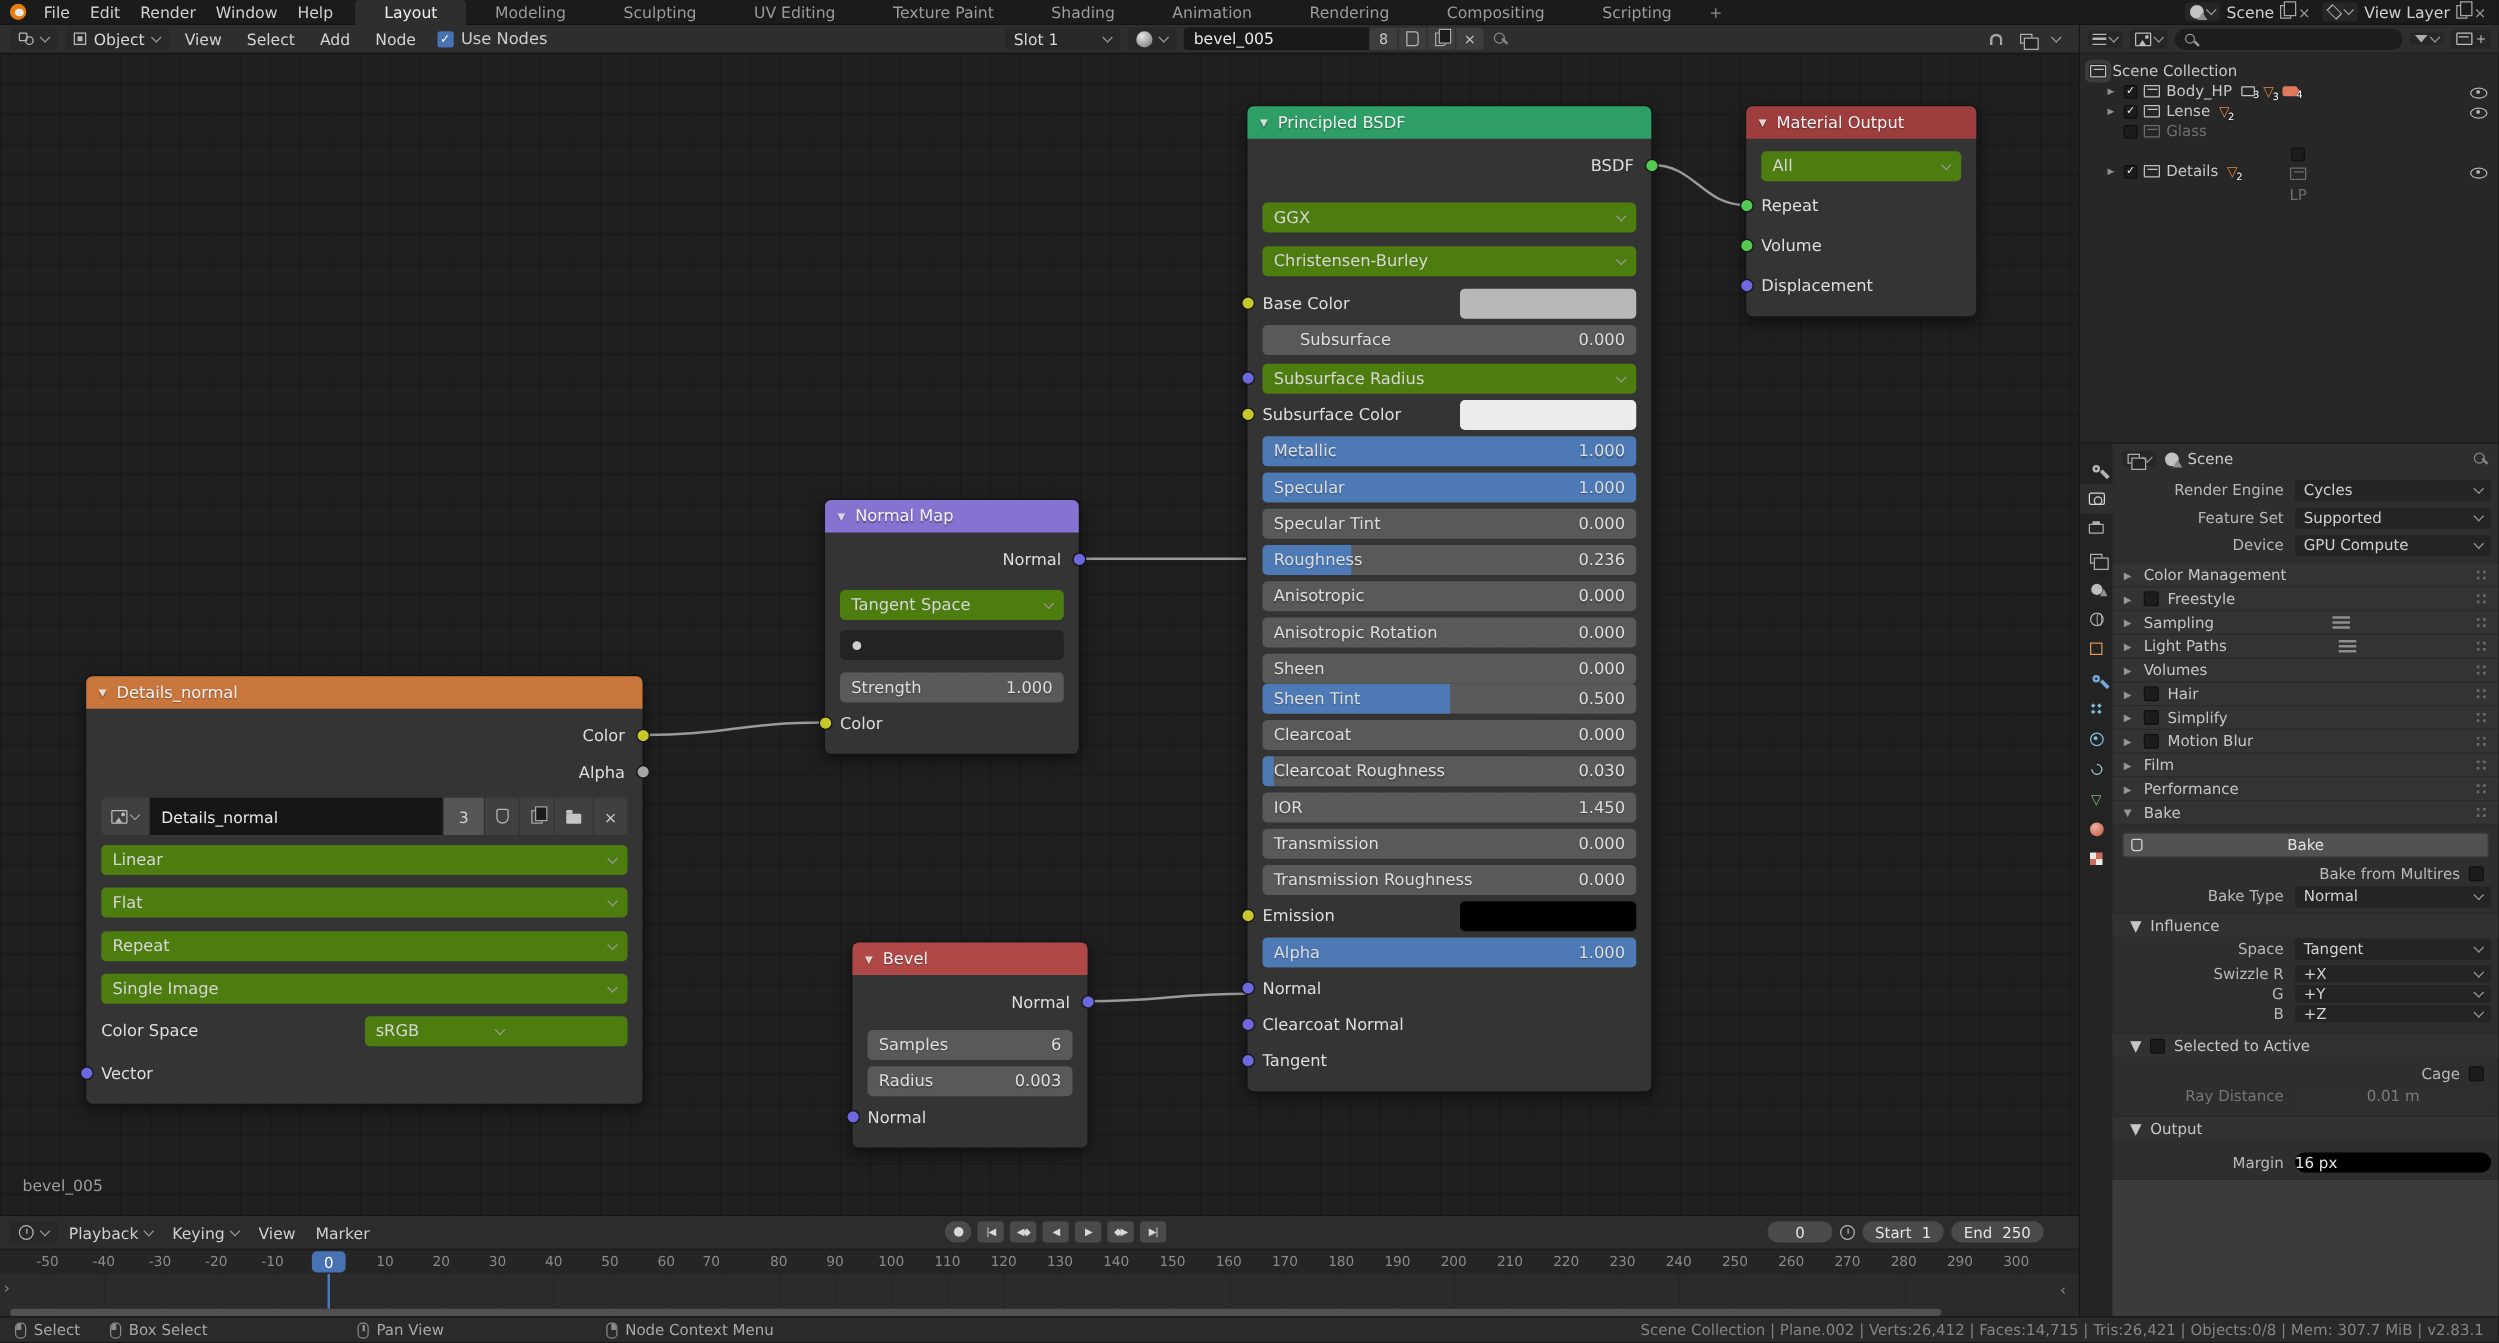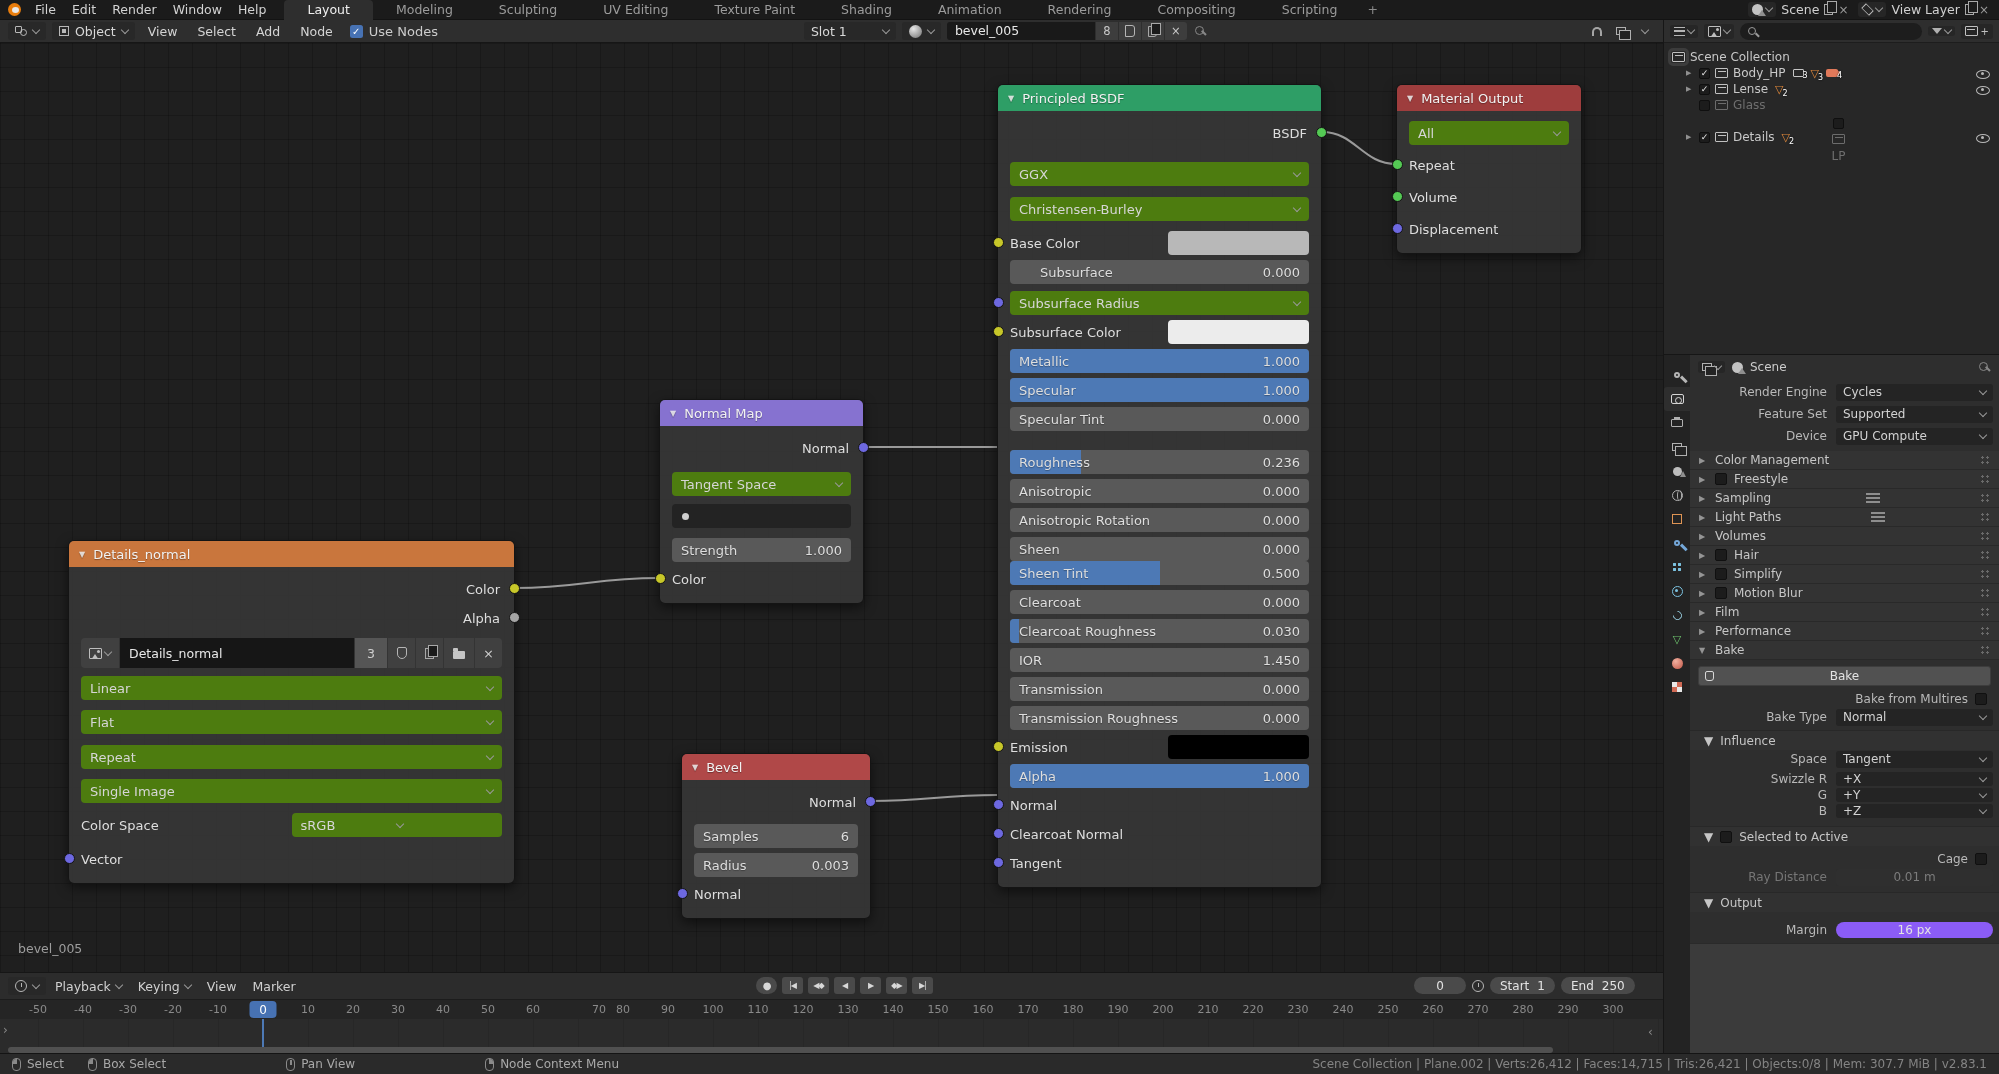--- a/index.html
+++ b/index.html
@@ -139,21 +139,21 @@
   .pcb{width:12px;height:12px;background:#1c1c1c;border:1px solid #101010;border-radius:2px;flex:none}
   .dots{width:10px;height:10px;margin-left:auto;background-image:radial-gradient(#6a6a6a 1px,transparent 1.2px);background-size:5px 5px;flex:none}
   .preset{width:14px;height:10px;margin-left:auto;margin-right:6px;border-top:2px solid #8e8e8e;border-bottom:2px solid #8e8e8e;position:relative;flex:none}
   .preset:after{content:"";position:absolute;left:0;top:2px;width:100%;height:2px;background:#8e8e8e}
   .bakebtn{margin:6px 8px 4px;height:20px;background:#515151;border:1px solid #3d3d3d;border-radius:3px;display:flex;align-items:center;justify-content:center;color:#e3e3e3;position:relative}
   .bakebtn .hand{position:absolute;left:6px;width:9px;height:10px;border:1.2px solid #d8d8d8;border-radius:2px 2px 3px 3px}
   .cbrow{display:flex;align-items:center;justify-content:flex-end;gap:7px;height:18px;padding-right:12px;color:#b9b9b9}
   .subsect{display:flex;align-items:center;gap:7px;height:20px;padding:0 14px;color:#c6c6c6;border-top:1px solid #282828;background:#313131}
   .disab .plabel{color:#767676}
   .disab .pfield{background:#2f2f2f;color:#7c7c7c;justify-content:center}
-  .mslider{flex:1;margin-right:6px;background:#8b5cf6;border-radius:8px;height:16px;display:flex;align-items:center;justify-content:center;color:#e3e3e3}
+  .mslider{flex:1;margin-right:6px;background:#000000;border-radius:8px;height:16px;display:flex;align-items:center;justify-content:flex-start;color:#e3e3e3}
   #pfill{position:absolute;left:26px;right:0;bottom:0;height:110px;background:#3b3b3b;border-top:1px solid #2a2a2a}
   .ti-wr{width:6px;height:6px;border:2px solid #b5b5b5;border-radius:50%;position:relative}
   .ti-wr:after{content:"";position:absolute;left:4px;top:4px;width:8px;height:2.5px;background:#b5b5b5;transform:rotate(45deg)}
   .ti-cam{width:13px;height:10px;border:1.3px solid #d5d5d5;border-radius:2px;position:relative}
   .ti-cam:after{content:"";position:absolute;left:3px;top:1.5px;width:5px;height:5px;border:1.2px solid #d5d5d5;border-radius:50%}
   .ti-pr{width:12px;height:8px;border:1.2px solid #b0b0b0;border-radius:1px;position:relative}
   .ti-pr:after{content:"";position:absolute;left:2px;top:-3px;width:6px;height:3px;background:#b0b0b0}
   .ti-vl{width:10px;height:8px;border:1.2px solid #b0b0b0;position:relative}
   .ti-vl:after{content:"";position:absolute;left:2px;top:2px;width:10px;height:8px;border:1.2px solid #b0b0b0;background:#232323}
   .ti-sc{width:9px;height:9px;border-radius:50%;background:#bdbdbd;position:relative}
@@ -439,21 +439,21 @@
             </div>
             <div class="nrow rsld" style="height: 24px; margin-top: 5px;">
               <div class="fl" style="width: 100%;"></div>
               <span class="lab">Specular</span>
               <span class="val">1.000</span>
             </div>
             <div class="nrow rsld" style="height: 24px; margin-top: 5px;">
               <span class="lab">Specular Tint</span>
               <span class="val">0.000</span>
             </div>
-            <div class="nrow rsld" style="height: 24px; margin-top: 19px;">
+            <div class="nrow rsld" style="height: 24px; margin-top: 5px;">
               <div class="fl" style="width: 23.6%;"></div>
               <span class="lab">Roughness</span>
               <span class="val">0.236</span>
             </div>
             <div class="nrow rsld" style="height: 24px; margin-top: 5px;">
               <span class="lab">Anisotropic</span>
               <span class="val">0.000</span>
             </div>
             <div class="nrow rsld" style="height: 24px; margin-top: 5px;">
               <span class="lab">Anisotropic Rotation</span>
@@ -578,21 +578,21 @@
         <div class="tick" style="left: 128px;">-30</div>
         <div class="tick" style="left: 173px;">-20</div>
         <div class="tick" style="left: 218px;">-10</div>
         <div id="playhead-pill" style="left: 263px;">0</div>
         <div class="tick" style="left: 308px;">10</div>
         <div class="tick" style="left: 353px;">20</div>
         <div class="tick" style="left: 398px;">30</div>
         <div class="tick" style="left: 443px;">40</div>
         <div class="tick" style="left: 488px;">50</div>
         <div class="tick" style="left: 533px;">60</div>
-        <div class="tick" style="left: 599px; text-align: center;">70</div>
+        <div class="tick" style="left: 569px; text-align: center;">70</div>
         <div class="tick" style="left: 623px;">80</div>
         <div class="tick" style="left: 668px;">90</div>
         <div class="tick" style="left: 713px;">100</div>
         <div class="tick" style="left: 758px;">110</div>
         <div class="tick" style="left: 803px;">120</div>
         <div class="tick" style="left: 848px;">130</div>
         <div class="tick" style="left: 893px;">140</div>
         <div class="tick" style="left: 938px;">150</div>
         <div class="tick" style="left: 983px;">160</div>
         <div class="tick" style="left: 1028px;">170</div>

